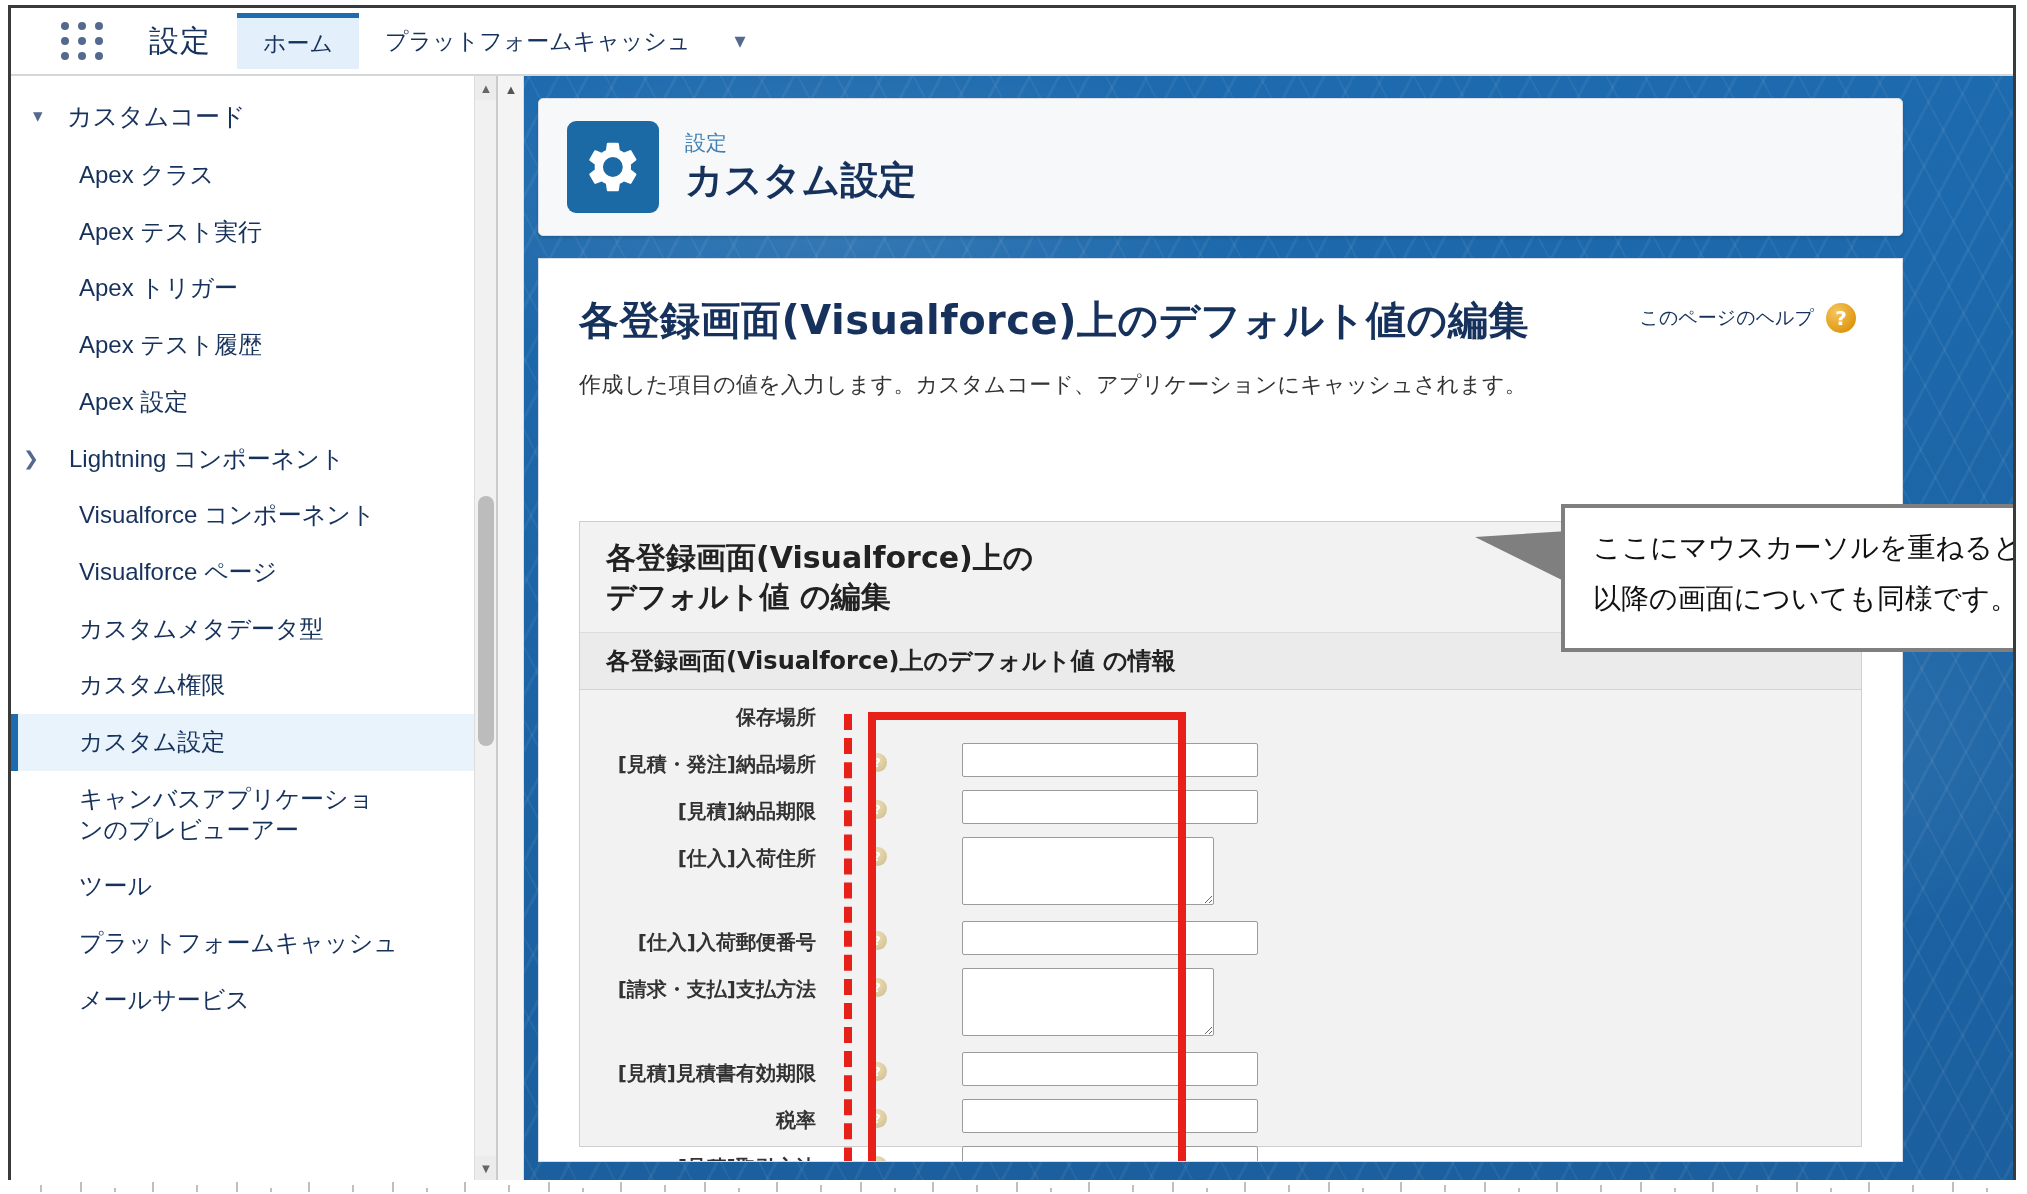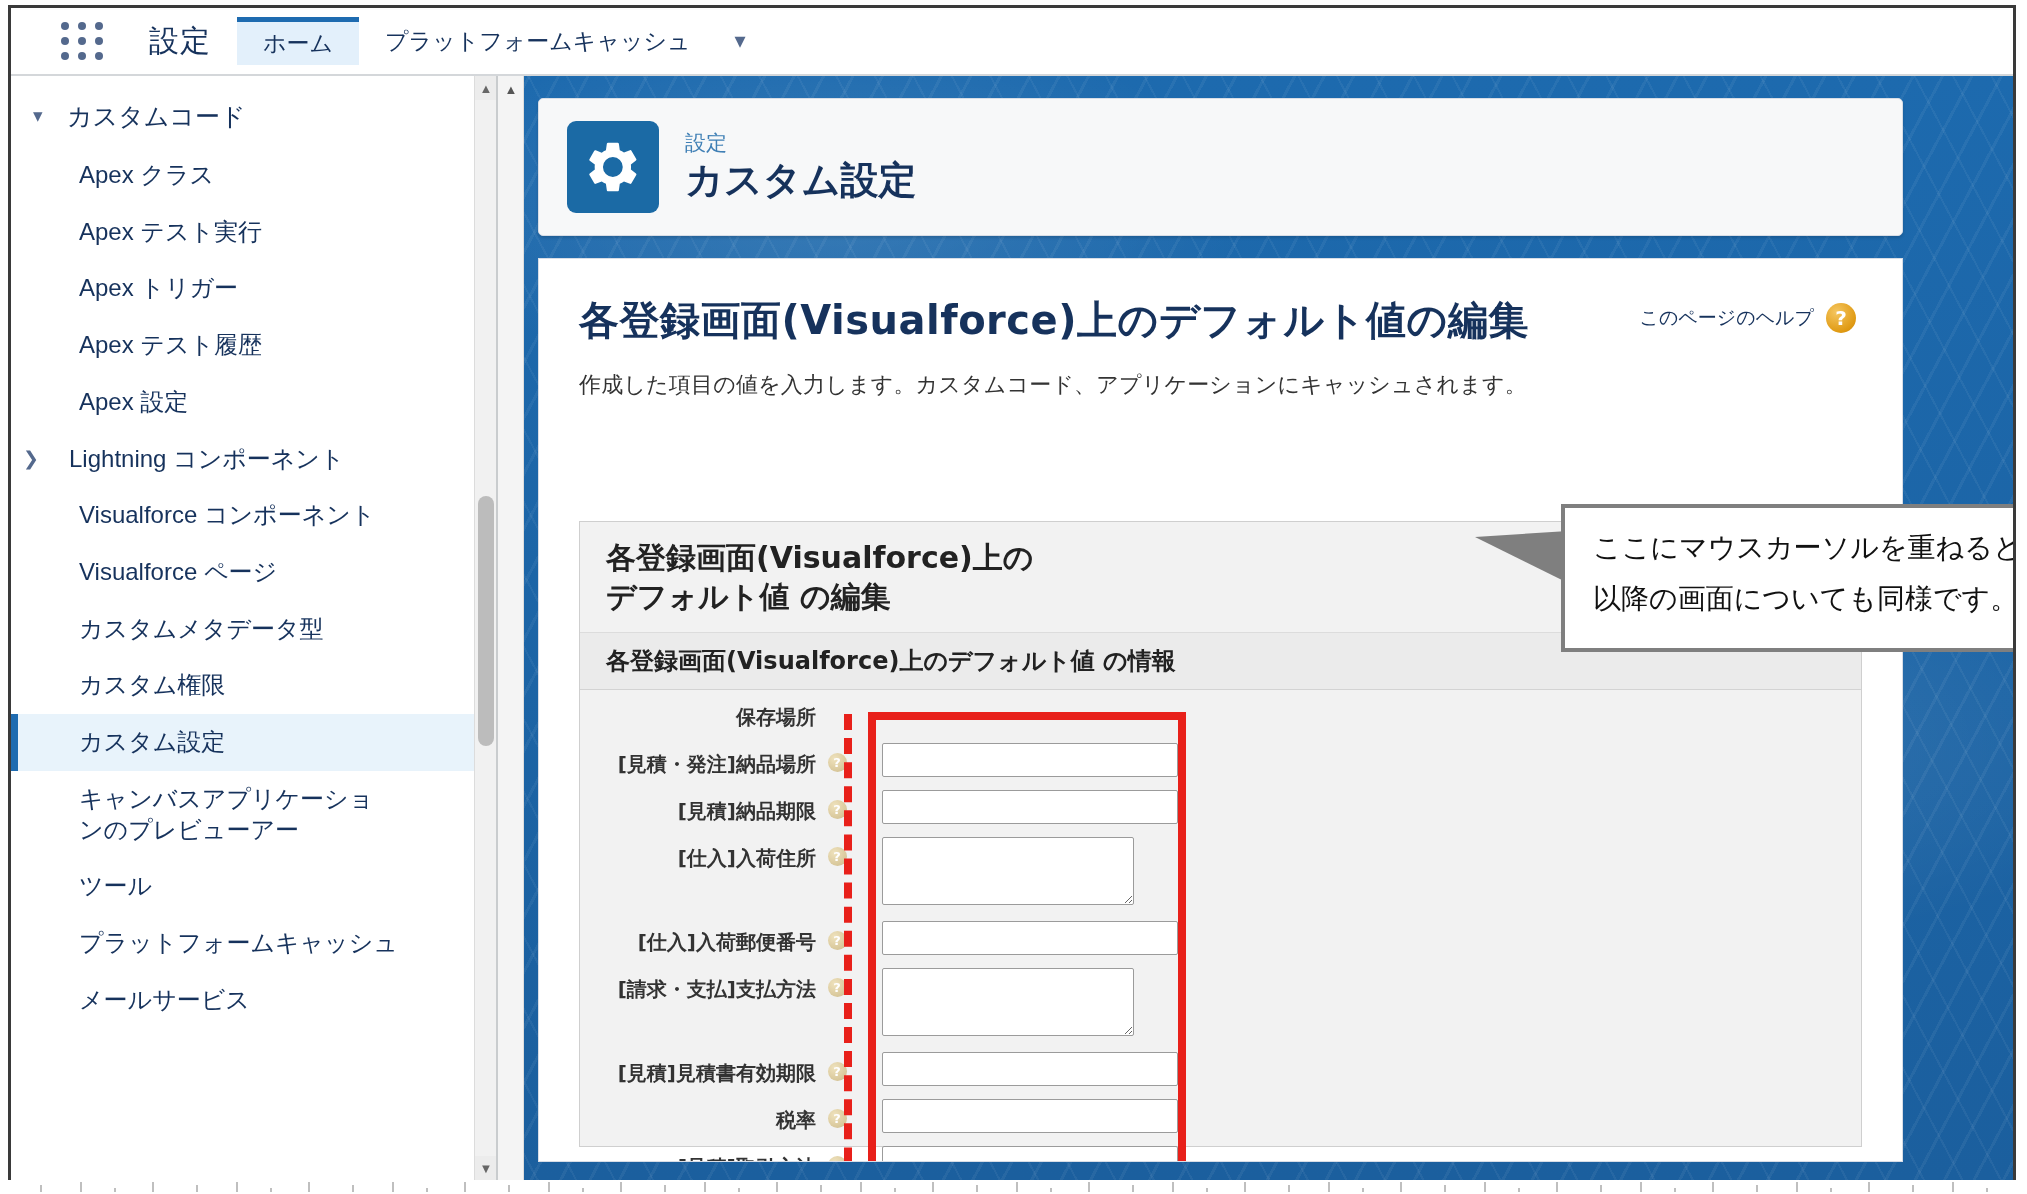--- a/index.html
+++ b/index.html
@@ -25,21 +25,21 @@
     width:46px;height:40px;margin-left:48px;margin-right:18px;
     display:grid;grid-template-columns:repeat(3,1fr);grid-template-rows:repeat(3,1fr);
     gap:5px;align-content:center;justify-items:center;align-items:center;cursor:pointer;
   }
   #applauncher i{display:block;width:8px;height:8px;border-radius:50%;background:#54698d;}
   #setup-label{
     font-size:30px;color:#16325c;letter-spacing:1px;padding:0 26px;
     font-family:"DejaVu Sans","Liberation Sans",sans-serif;
   }
   .navtab{
-    height:48px;display:flex;align-items:center;justify-content:center;
+    height:56px;display:flex;align-items:center;justify-content:center;
     font-size:23px;color:#16325c;padding:0 26px;cursor:pointer;box-sizing:border-box;
     font-family:"DejaVu Sans","Liberation Sans",sans-serif;
   }
   .navtab.active{background:#e3f0fb;border-top:5px solid #1e6bb0;color:#16325c;}
   #chevron-nav{margin-left:18px;color:#54698d;font-size:22px;cursor:pointer;}
   
   #content{position:absolute;left:0;top:68px;right:0;bottom:0;display:flex;}
   
   #sidebar{
     position:relative;width:487px;background:#ffffff;
@@ -171,21 +171,21 @@
     font-size:20px;color:#222222;padding:6px 14px;cursor:pointer;white-space:nowrap;
     font-family:"DejaVu Sans","Liberation Sans",sans-serif;
   }
   #cancel-btn{margin-left:10px;}
   #form-subhead{
     background:#ebebeb;border-bottom:1px solid #d3d3d3;
     padding:12px 26px;font-size:24px;color:#222222;font-weight:bold;
     font-family:"DejaVu Sans","Liberation Sans",sans-serif;
   }
   #form-rows{padding:14px 0 18px 0;position:relative;}
-  .frow{display:flex;align-items:flex-start;margin-bottom:12px;}
+  .frow{display:flex;align-items:flex-start;margin-bottom:12px;gap:40px;}
   .flabel{
     width:236px;flex:0 0 236px;text-align:right;padding-right:6px;
     font-size:20px;color:#333333;font-weight:bold;padding-top:8px;white-space:nowrap;
     font-family:"DejaVu Sans","Liberation Sans",sans-serif;
   }
   .fhelp{
     flex:0 0 30px;width:30px;padding-top:10px;display:flex;justify-content:center;
   }
   .fhelp .dot{
     width:19px;height:19px;border-radius:50%;

